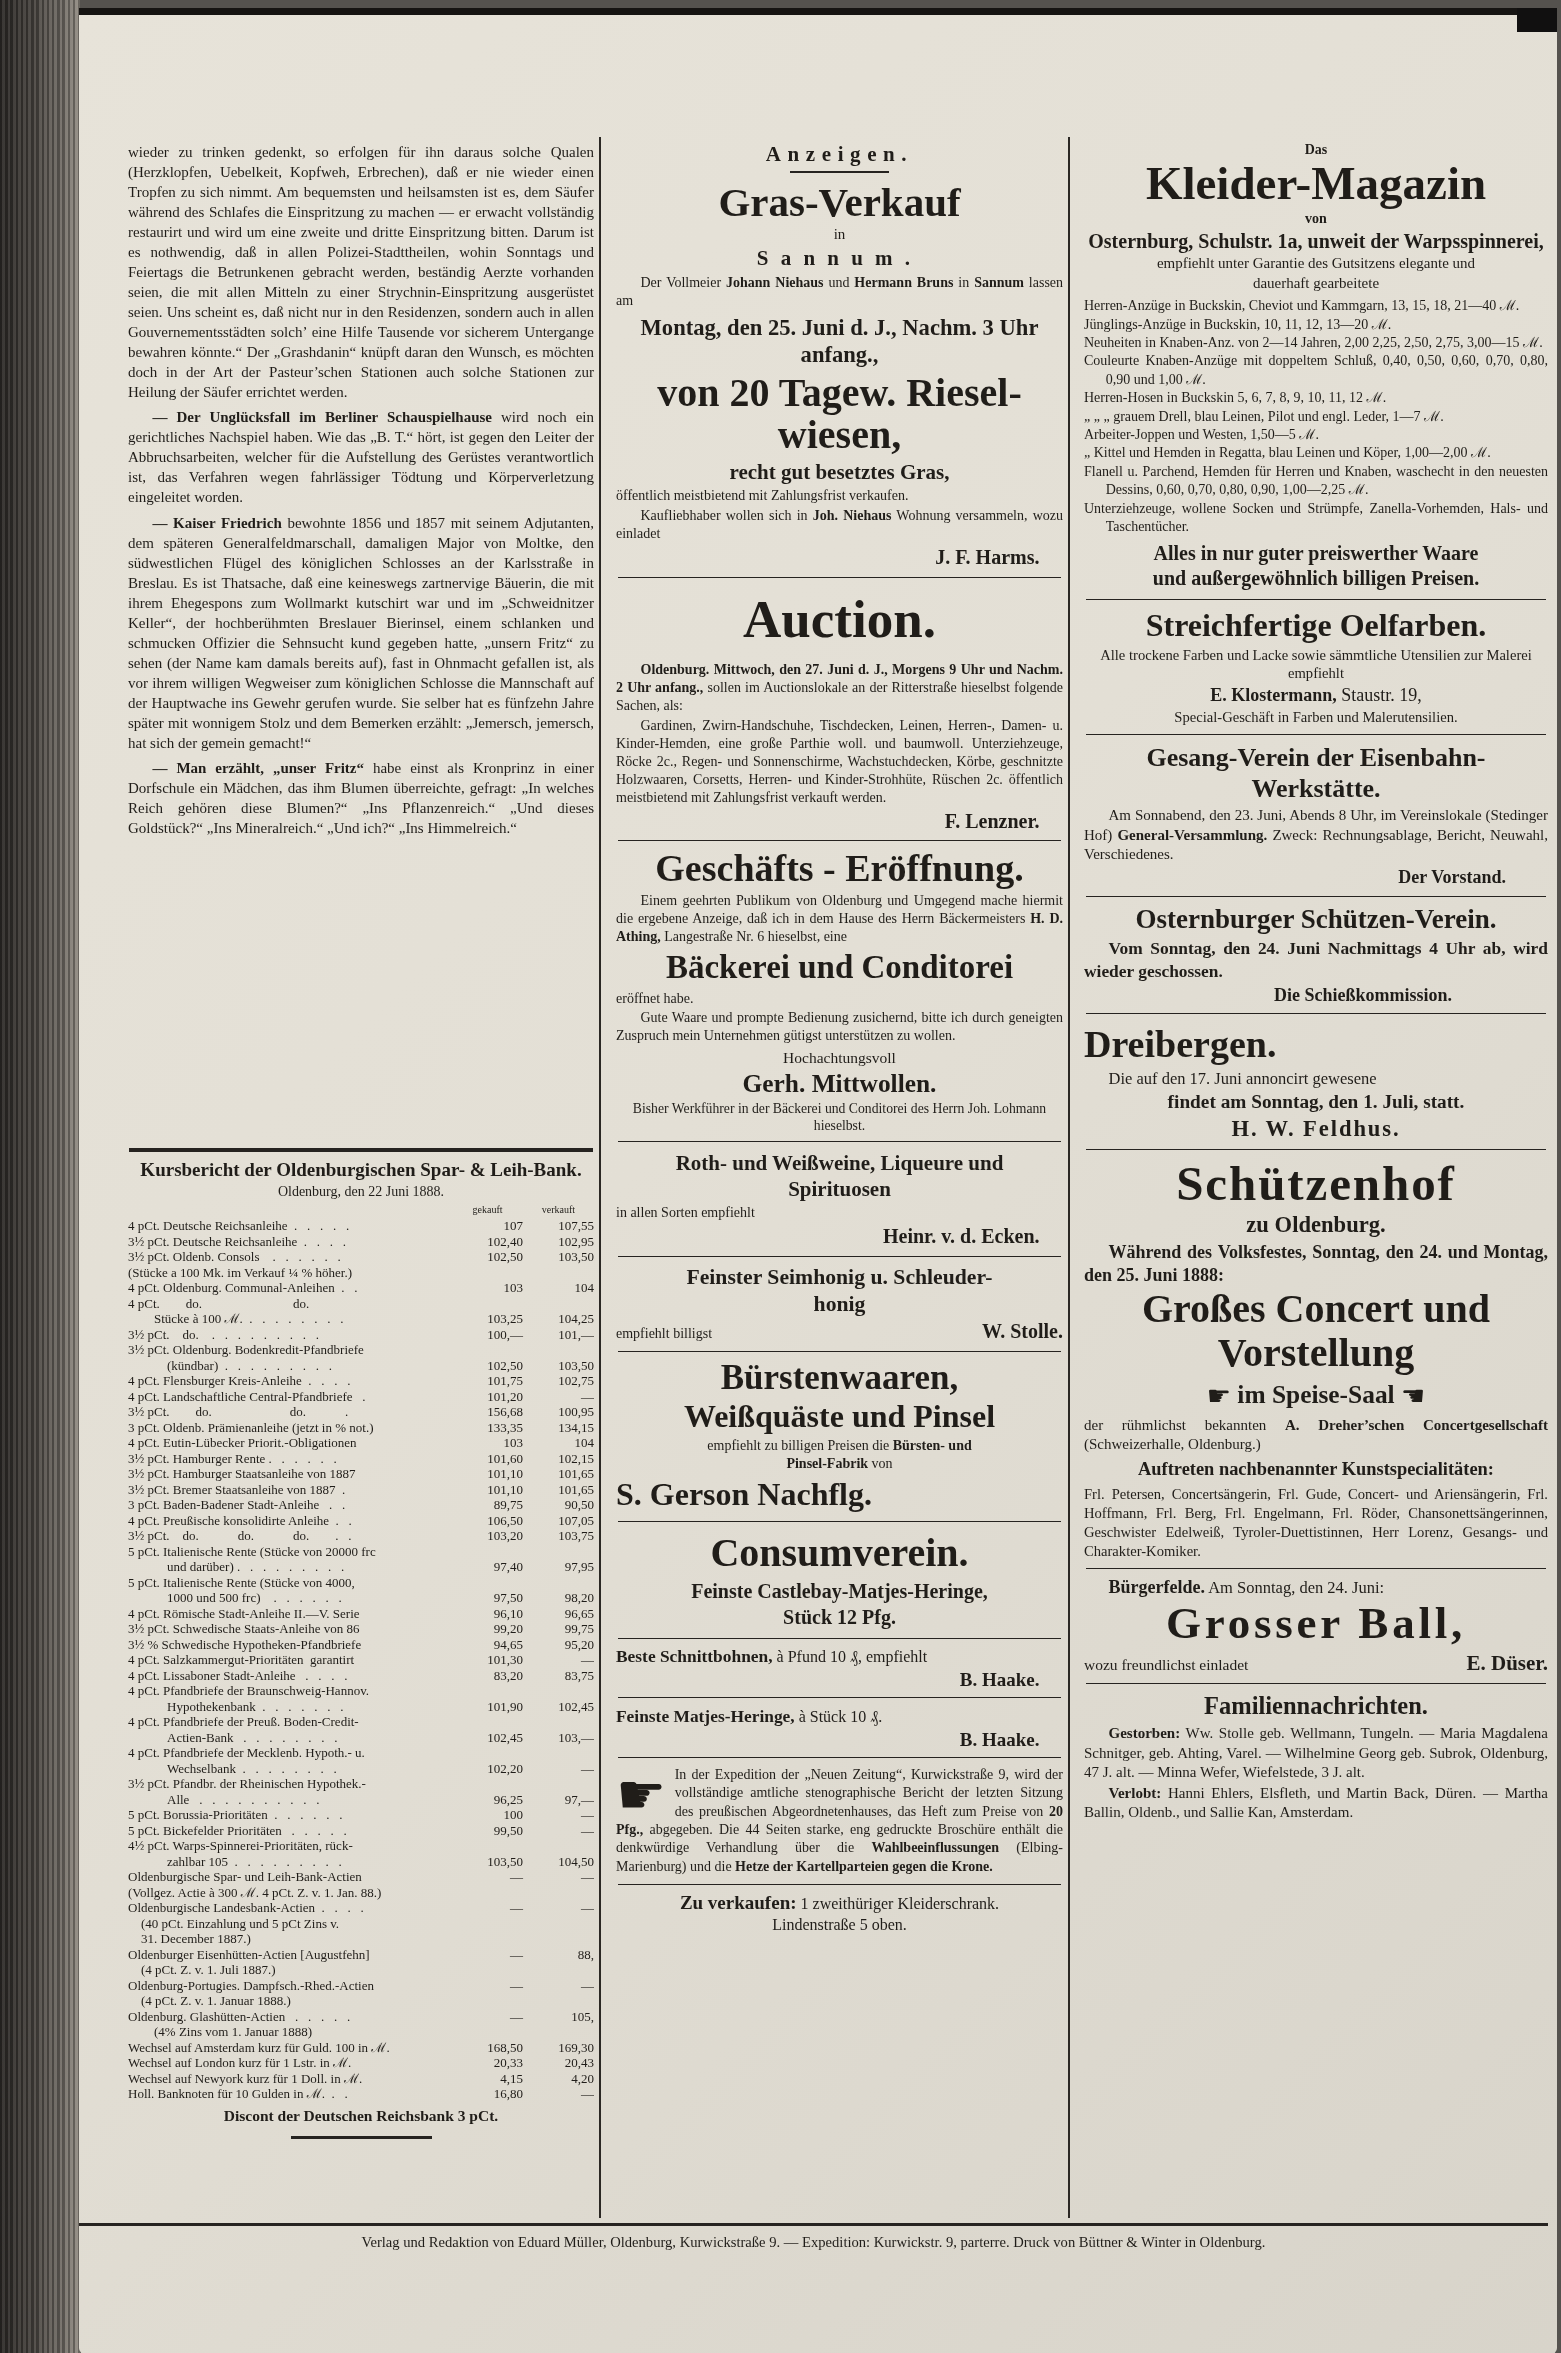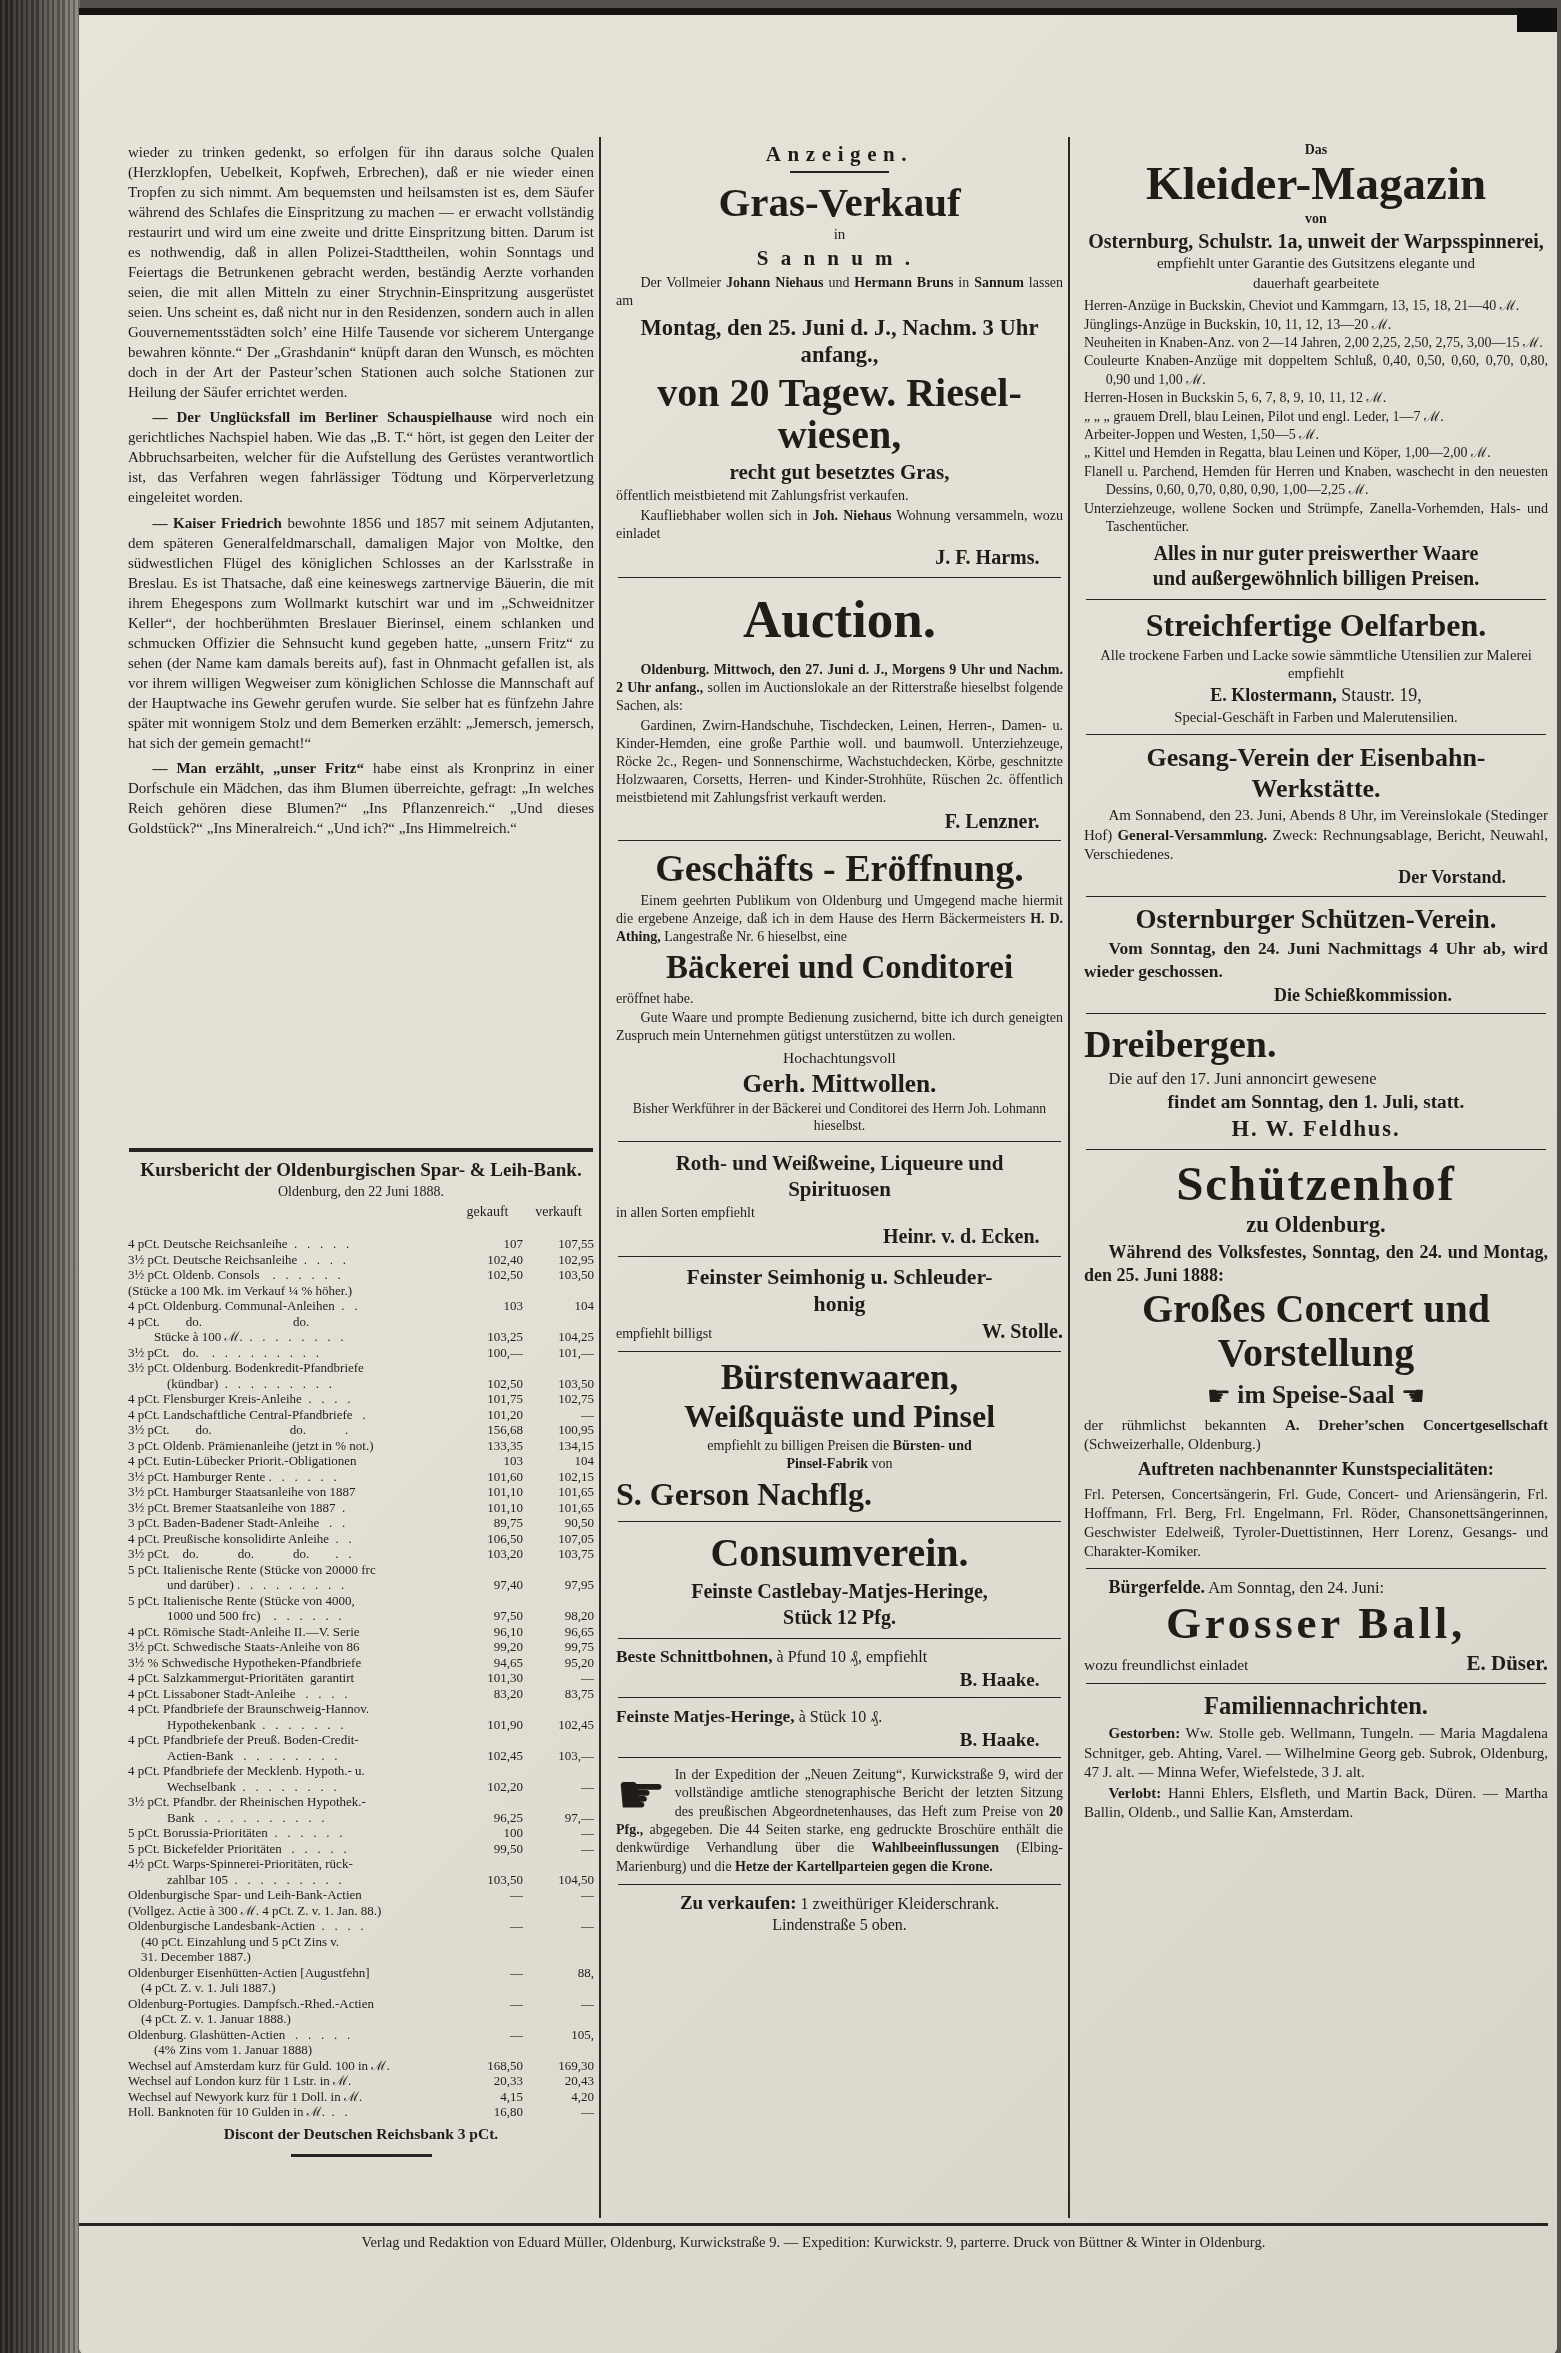--- a/index.html
+++ b/index.html
@@ -33,21 +33,21 @@
   .sep{border:none;border-top:1.9px solid #262320;margin:7.5px 1.9px;}
   .thickrule{height:4.2px;background:#262320;margin:8.5px 0.9px 6.6px;}
   .shortrule{width:99px;height:1.9px;background:#262320;margin:4.7px auto 7.5px;}
   .shortrule2{width:141px;height:3.3px;background:#262320;margin:10.4px auto 0;}
 
   
   .articles{height:998px;overflow:hidden;font-size:15px;line-height:20px;}
   .articles p{margin:0 0 5.6px;}
   .kurs-title{font-size:19px;font-weight:bold;text-align:center;margin:1.9px 0 2.8px;}
   .kurs-date{font-size:14px;text-align:center;margin-bottom:4.7px;}
-  .kurs-heads{display:flex;font-size:14px;margin-bottom:16px;}
+  .kurs-heads{display:flex;font-size:10px;margin-bottom:3px;}
   .kurs-heads .sp{flex:1;}
   .kurs-heads span.hc{width:71px;text-align:center;}
   .krow{display:flex;font-size:13px;line-height:15.5px;}
   .kl{flex:1;white-space:pre;overflow:hidden;}
   .kg,.kv{width:71px;text-align:right;white-space:pre;}
   .discont{font-size:15.5px;font-weight:bold;text-align:center;margin-top:5.6px;}
 
   
   .anz-h{font-size:21px;font-weight:bold;text-align:center;letter-spacing:6.6px;}
   .gras-t{font-size:41px;font-weight:bold;text-align:center;line-height:1.05;margin:2.8px 0;}
@@ -357,21 +357,21 @@
               <span class="kv">—</span>
             </div>
 
             <div class="krow">
               <span class="kl">3½ pCt. Pfandbr. der Rheinischen Hypothek.-</span>
               <span class="kg"></span>
               <span class="kv"></span>
             </div>
 
             <div class="krow">
-              <span class="kl">   Bank   .   .   .   .   .   .   .   .   .   .</span>
+              <span class="kl">   Alle   .   .   .   .   .   .   .   .   .   .</span>
               <span class="kg">96,25</span>
               <span class="kv">97,—</span>
             </div>
 
             <div class="krow">
               <span class="kl">5 pCt. Borussia-Prioritäten  .   .   .   .   .   .</span>
               <span class="kg">100</span>
               <span class="kv">—</span>
             </div>
 

